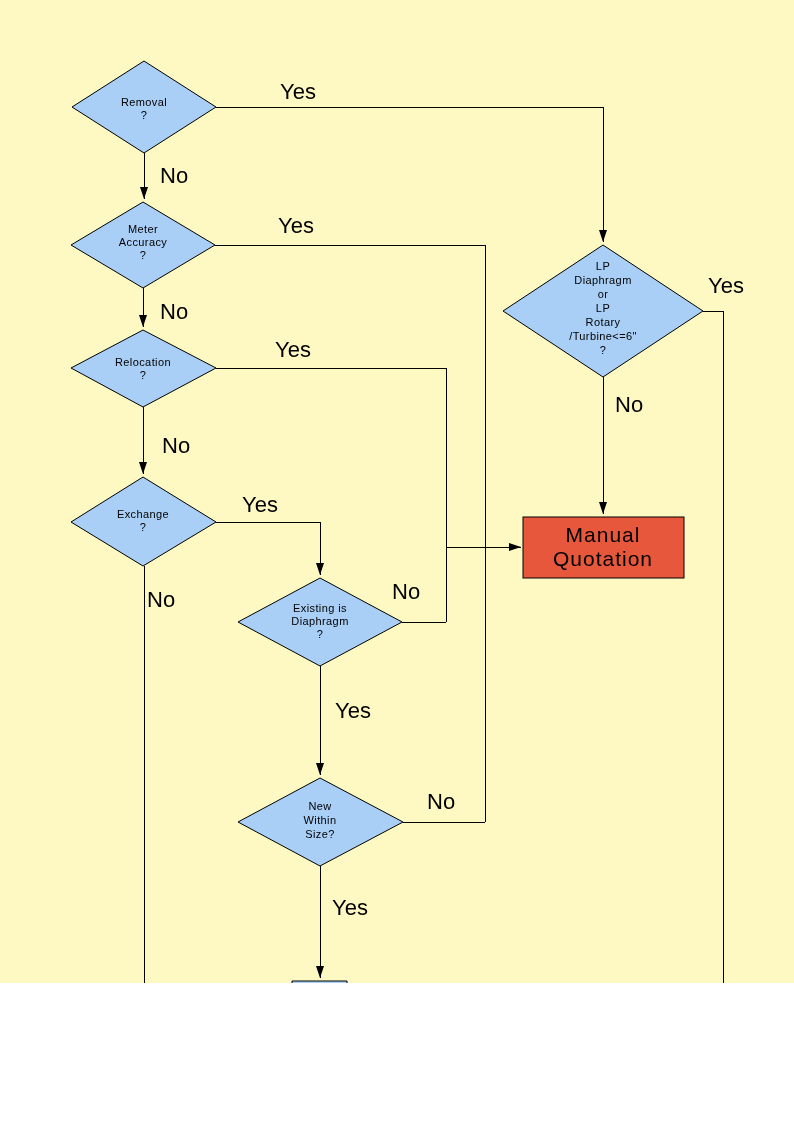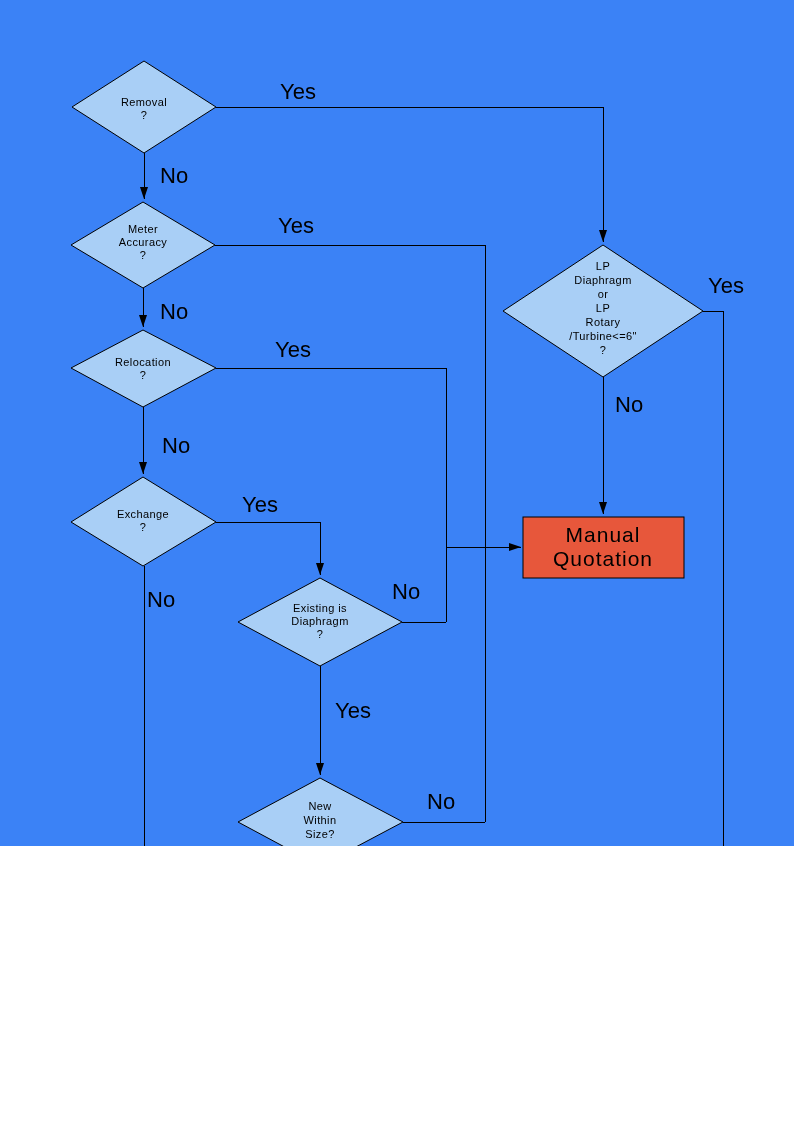--- a/index.html
+++ b/index.html
@@ -3,22 +3,22 @@
 <meta charset="utf-8">
 <style>
   html, body {
     margin: 0;
     padding: 0;
     background: #ffffff;
   }
   .page {
     position: relative;
     width: 794px;
-    height: 846px;
-    background: #3b82f6;
+    height: 983px;
+    background: #fef9c3;
     overflow: hidden;
     text-decoration: underline;
   }
   svg { display: block; }
   .edge {
     fill: none;
     stroke-width: 1;
     shape-rendering: crispEdges;
   }
   .shape {

